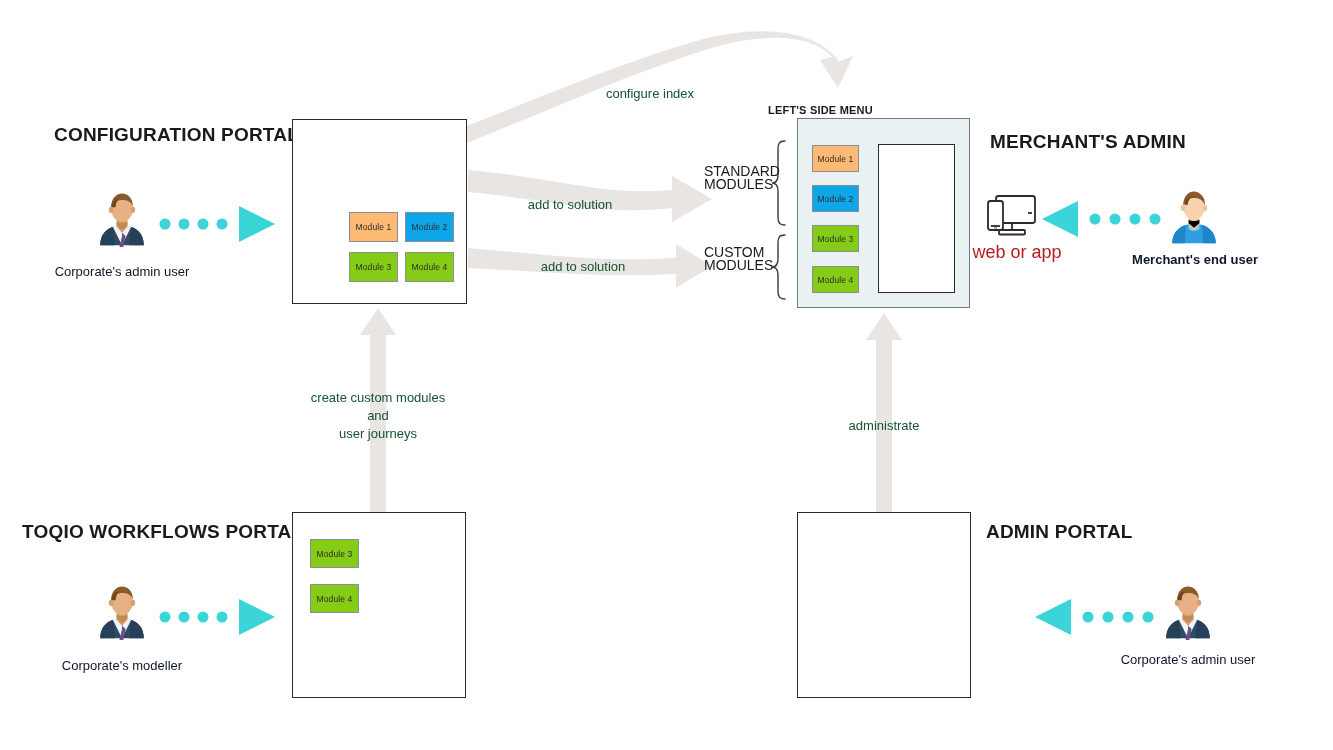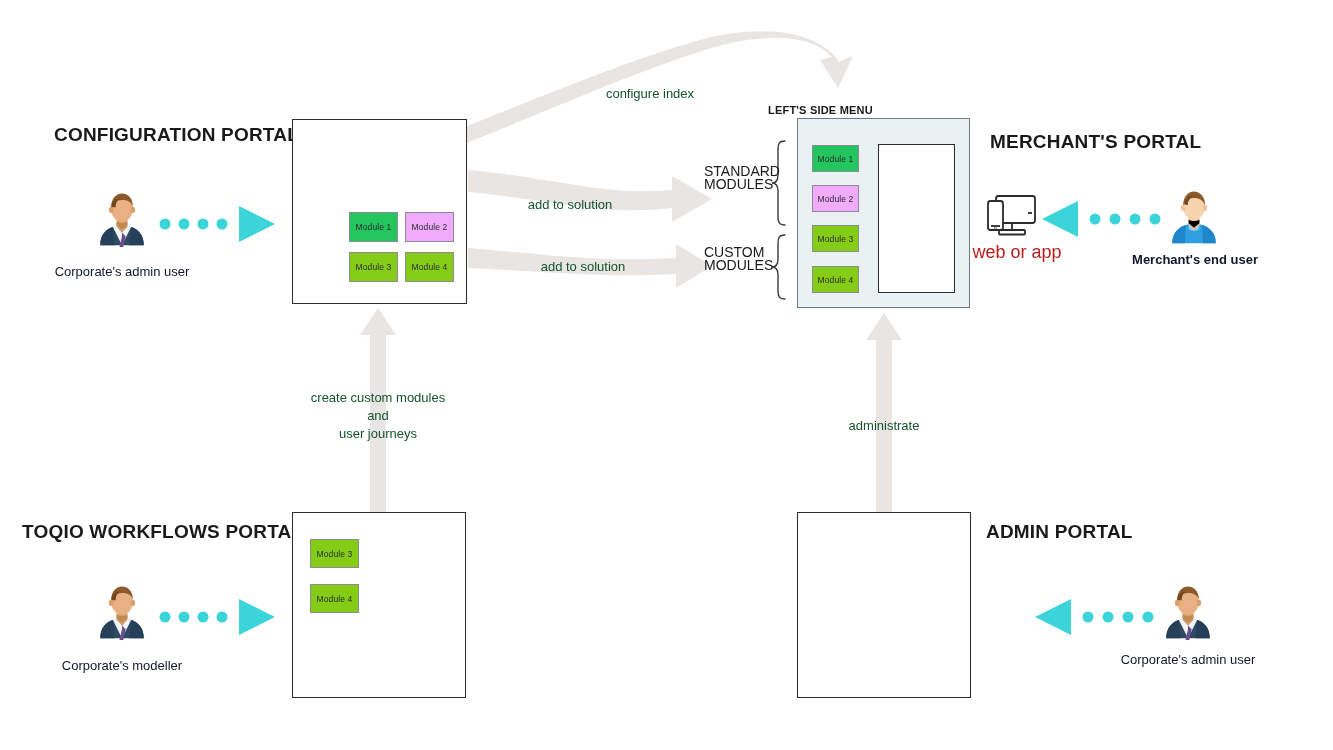--- a/index.html
+++ b/index.html
@@ -33,22 +33,22 @@
   }
 
   
   .module{
     box-sizing:border-box;
     display:flex;align-items:center;justify-content:center;
     font-size:8.5px;color:#2b2b2b;letter-spacing:.1px;
     border:1.3px solid #8c8c99;
     text-align:center;
   }
-  .mod-std-a{background:#22c55e;}
-  .mod-std-b{background:#f0abfc;}
+  .mod-std-a{background:#fdba74;}
+  .mod-std-b{background:#0ea5e9;}
   .mod-cus  {background:#84cc16;}
 
   
   .flow-label{
     font-size:13px;color:#14532d;white-space:nowrap;text-align:center;
   }
   .flow-label.multi{line-height:18px;}
 
   
   .caption{
@@ -218,21 +218,21 @@
 
 <div class="abs frame-tint" style="left:797px;top:118px;width:173px;height:190px;"></div>
 
 <div class="abs inner-pane" style="left:878px;top:144px;width:77px;height:149px;"></div>
 
 <div class="abs module mod-std-a" style="left:812px;top:145px;width:47px;height:27px;">Module 1</div>
 <div class="abs module mod-std-b" style="left:812px;top:185px;width:47px;height:27px;">Module 2</div>
 <div class="abs module mod-cus" style="left:812px;top:225px;width:47px;height:27px;">Module 3</div>
 <div class="abs module mod-cus" style="left:812px;top:266px;width:47px;height:27px;">Module 4</div>
 
-<div class="abs portal-title" style="left:990px;top:131px;">MERCHANT'S PORTAL</div>
+<div class="abs portal-title" style="left:990px;top:131px;">MERCHANT'S ADMIN</div>
 
 <div class="abs caption-small" style="left:963px;top:242px;width:108px;">web or app</div>
 
 <div class="abs caption" style="left:1120px;top:252px;width:150px;font-weight:bold;">Merchant's end user</div>
 
 <div class="abs bracket-label" style="left:704px;top:165px;width:78px;">
   <div>STANDARD</div>
   <div>MODULES</div>
 </div>
 <div class="abs bracket-label" style="left:704px;top:246px;width:78px;">

